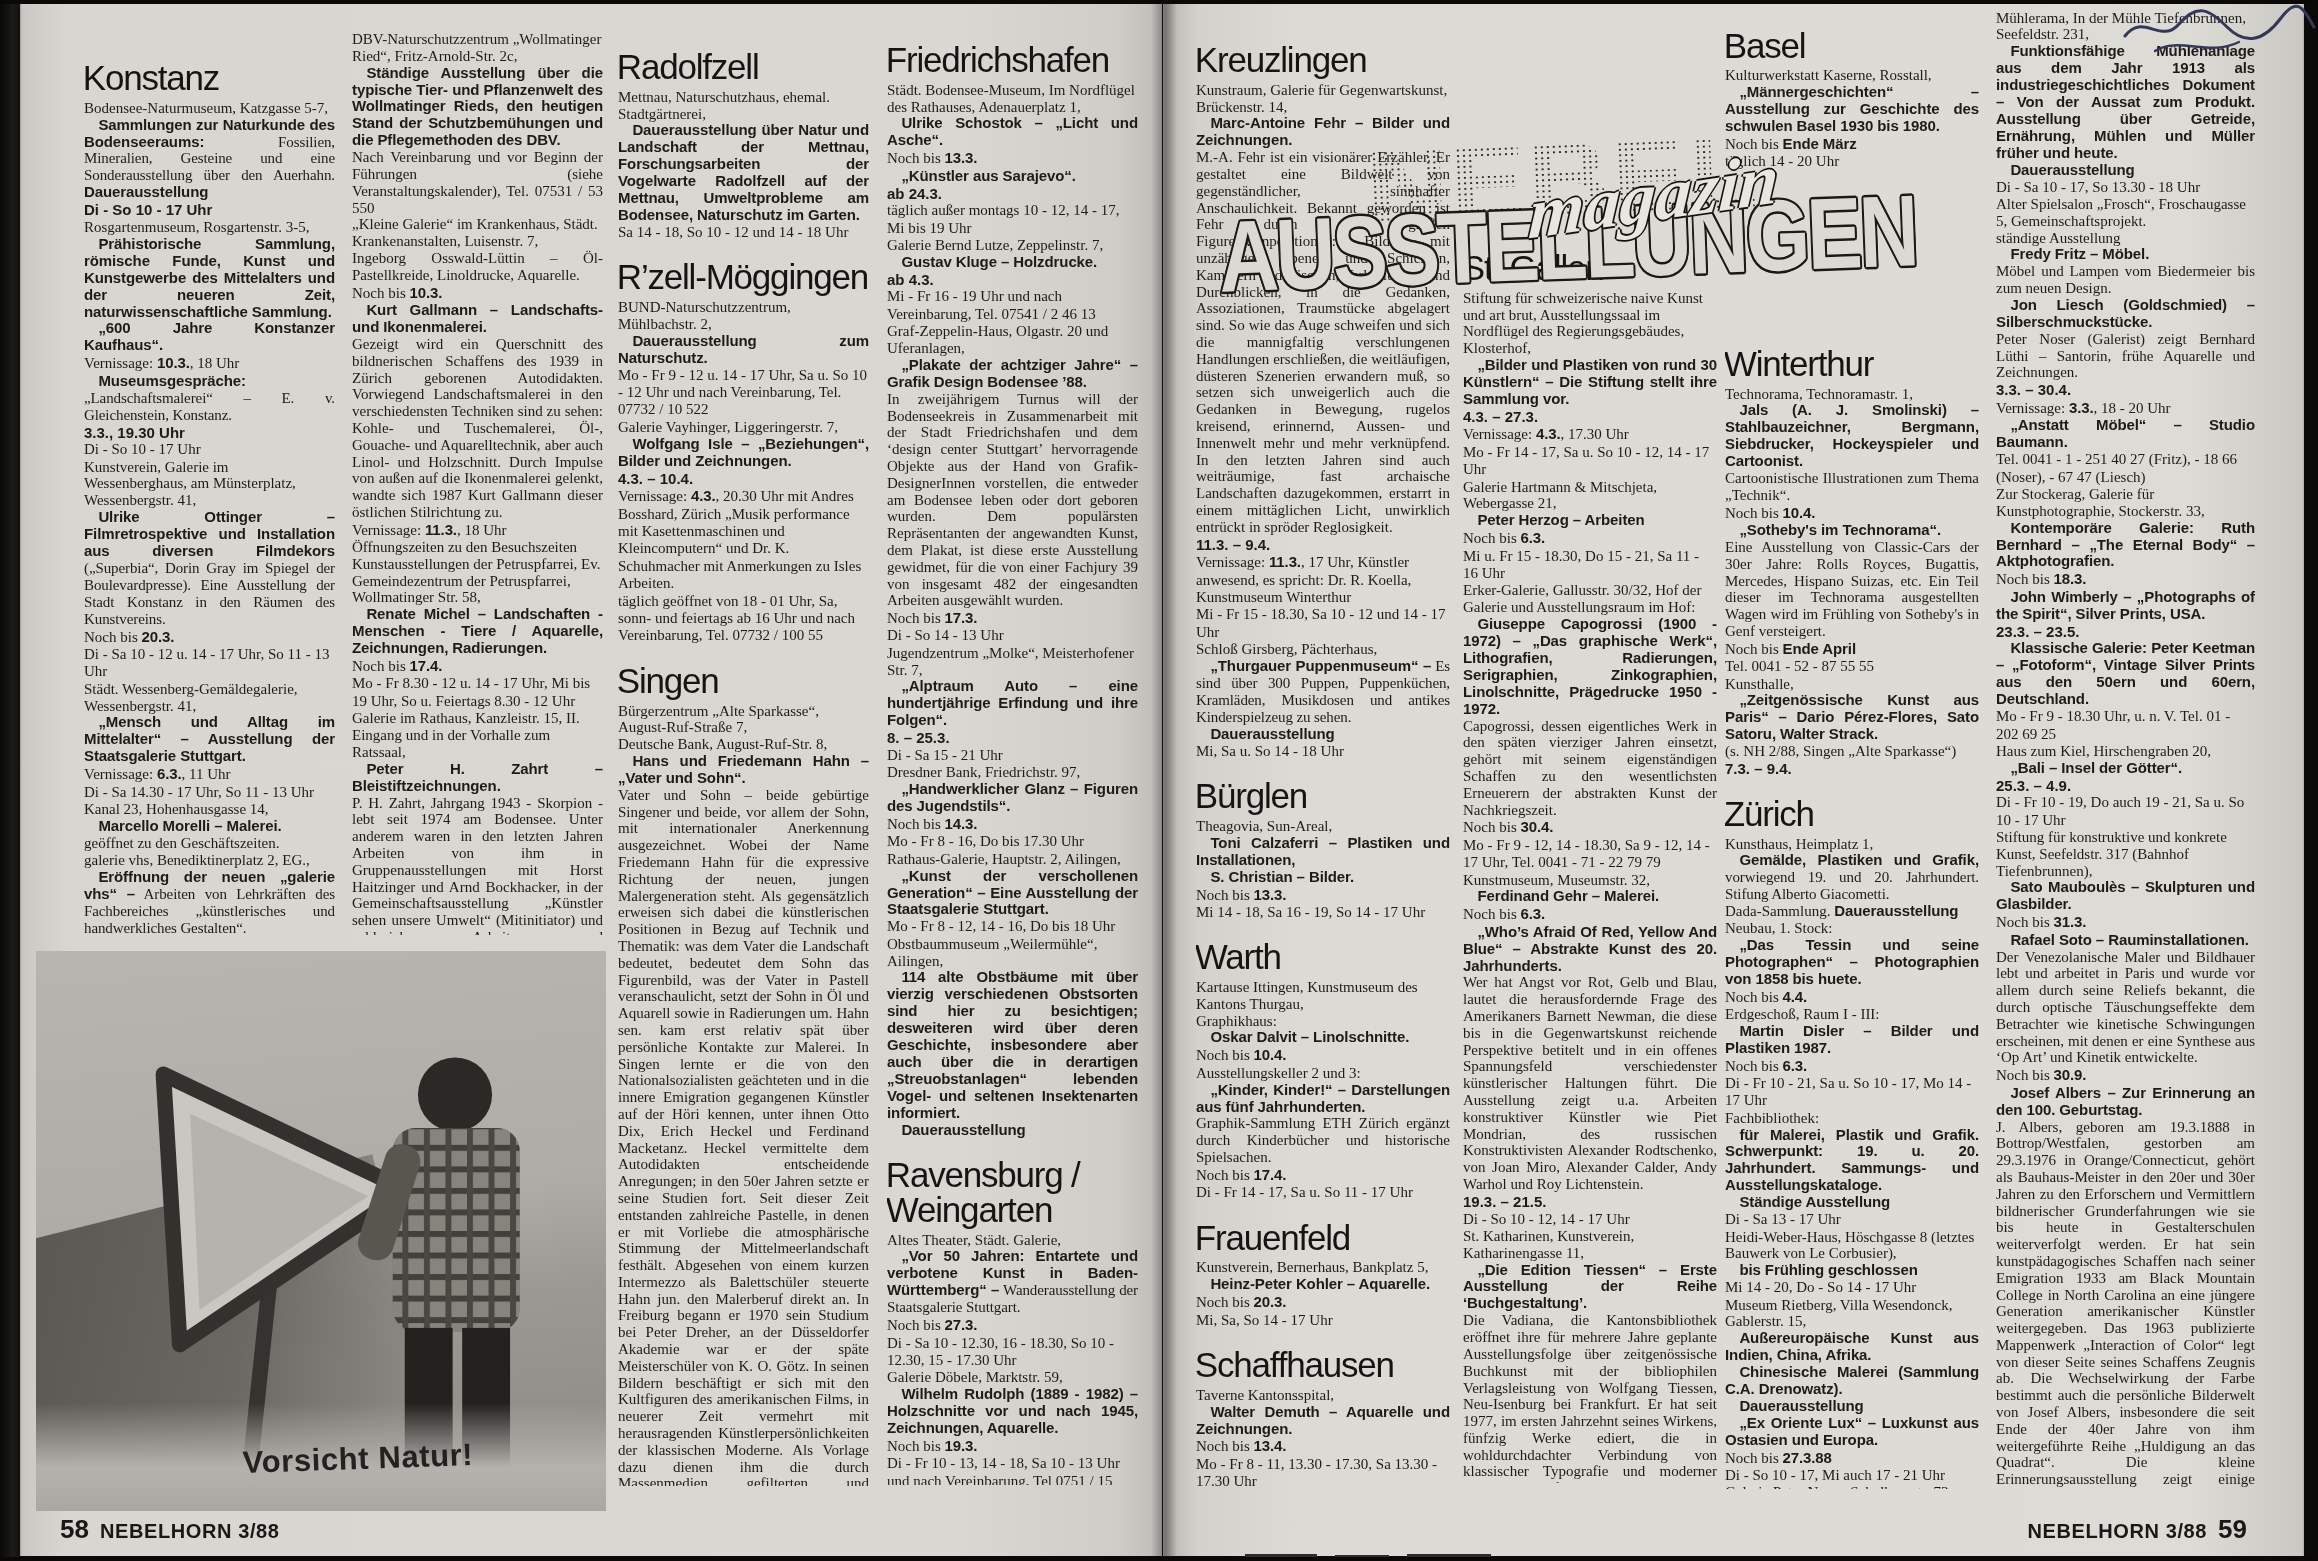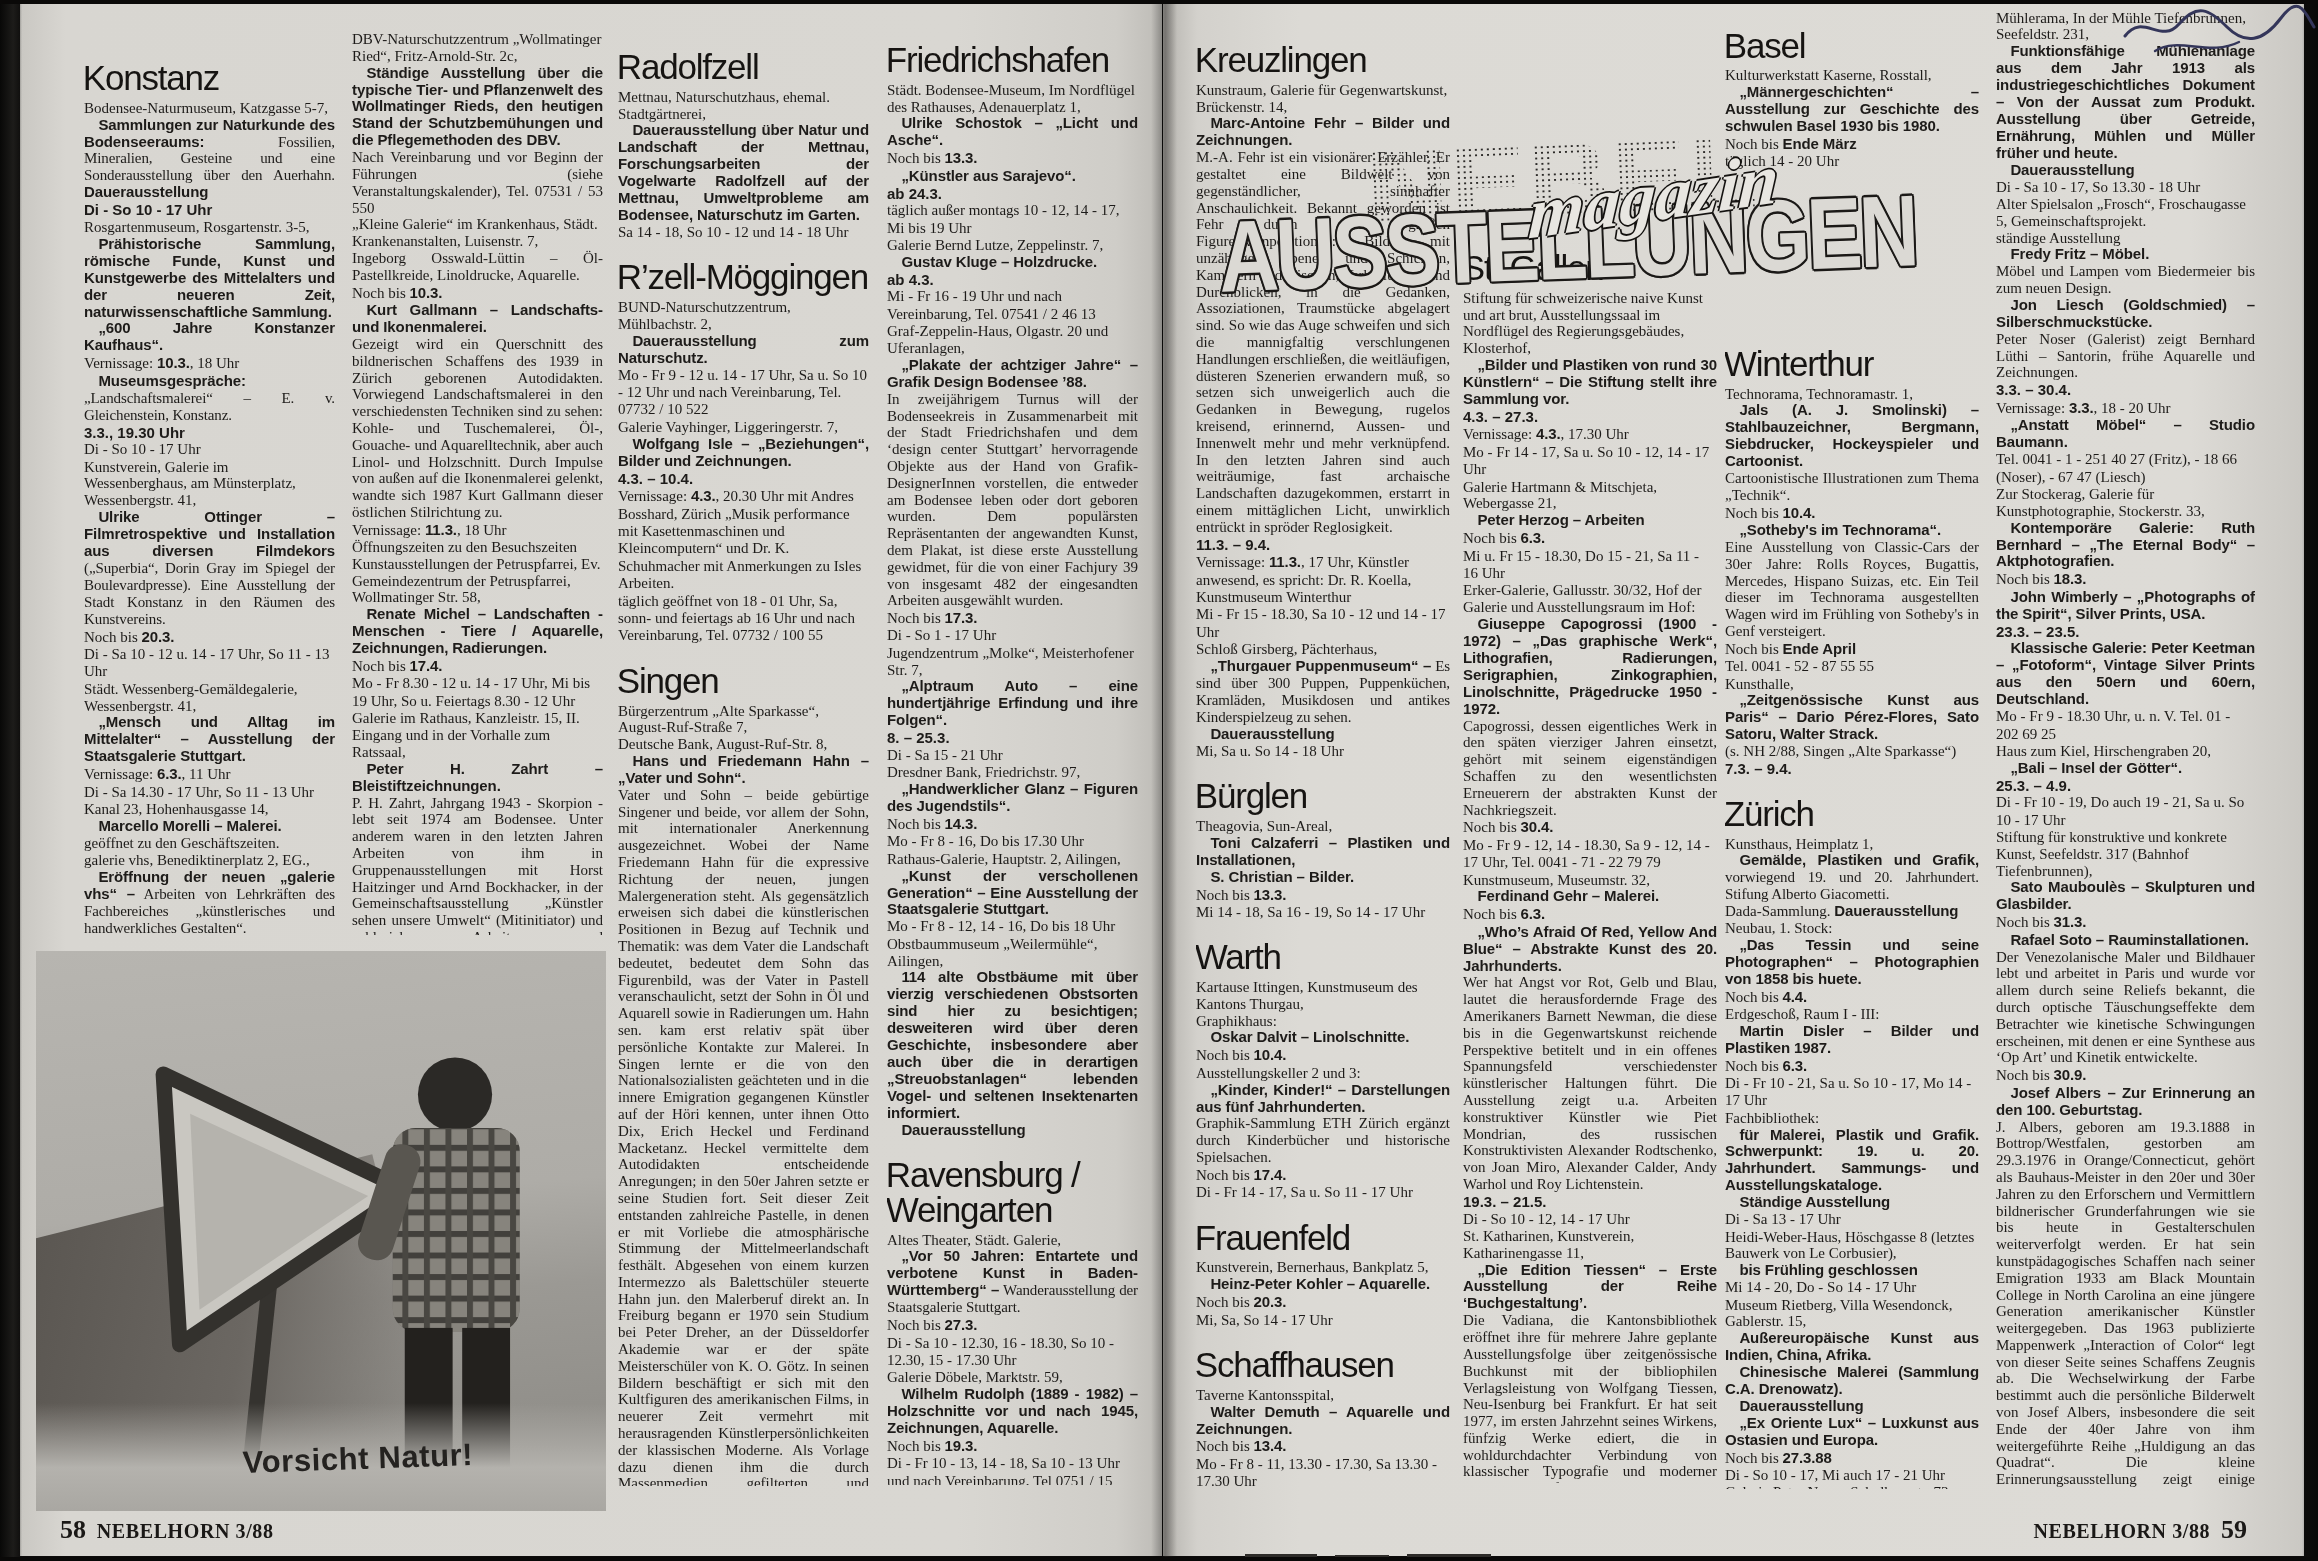--- a/index.html
+++ b/index.html
@@ -43,21 +43,21 @@
   #photo .ground{position:absolute;left:-36px;bottom:-24px;width:419px;height:335px;
          background:linear-gradient(115deg,#56524d 0%,#6b6762 55%,rgba(107,103,98,0) 100%);
          transform:rotate(-14deg);}
   #photo .gravel{position:absolute;left:0;bottom:0;width:100%;height:108px;
          background:linear-gradient(180deg,rgba(190,188,183,0) 0%,#b4b2ad 60%,#a9a7a2 100%);}
   #photo svg{position:absolute;left:0;top:0;}
   #photo .caption{position:absolute;left:50%;bottom:34px;transform:translateX(-34%) rotate(-2deg);
          font-family:"Liberation Sans",sans-serif;font-weight:700;font-size:31px;color:#242220;
          letter-spacing:0.6px;}
   
-  .footer{position:absolute;bottom:17px;font-family:Liberation Serif, serif;font-weight:700;color:#1a1816;z-index:6;margin-top:32px;}
+  .footer{position:absolute;bottom:17px;font-family:Liberation Sans, sans-serif;font-weight:700;color:#1a1816;z-index:6;margin-top:32px;}
   #footer-left{left:60px;}
   #footer-right{right:72px;text-align:right;}
   .footer .pnum{font-size:26px;letter-spacing:0;}
   .footer .mag{font-size:20px;letter-spacing:0.6px;margin:0 8.4px;}
   
   .edge-left{position:absolute;left:0;top:0;width:21.6px;height:100%;background:linear-gradient(90deg,#080807,#1d1c1a 60%,rgba(0,0,0,0));z-index:7;}
   .edge-right{position:absolute;right:0;top:0;width:17px;height:100%;background:linear-gradient(270deg,#080807,rgba(0,0,0,0));z-index:7;}
   .edge-top{position:absolute;left:0;top:0;width:100%;height:4.2px;background:#0a0908;z-index:7;}
   .edge-bottom{position:absolute;left:0;bottom:0;width:100%;height:4.8px;background:#0a0908;z-index:7;}
   #handwriting{position:absolute;left:2119px;top:0px;z-index:8;}
@@ -145,21 +145,21 @@
       <div class="b-date"><b>ab 24.3.</b></div>
       <div class="b-info"><span class="reg">täglich außer montags 10 - 12, 14 - 17, Mi bis 19 Uhr</span></div>
       <div class="b-venue"><span class="reg">Galerie Bernd Lutze, Zeppelinstr. 7,</span></div>
       <div class="b-entry"><b>Gustav Kluge – Holzdrucke.</b></div>
       <div class="b-date"><b>ab 4.3.</b></div>
       <div class="b-info"><span class="reg">Mi - Fr 16 - 19 Uhr und nach Vereinbarung, Tel. 07541 / 2 46 13</span></div>
       <div class="b-venue"><span class="reg">Graf-Zeppelin-Haus, Olgastr. 20 und Uferanlagen,</span></div>
       <div class="b-entry"><b>„Plakate der achtziger Jahre“ – Grafik Design Bodensee ’88.</b></div>
       <div class="b-body"><span class="reg">In zweijährigem Turnus will der Bodenseekreis in Zusammenarbeit mit der Stadt Friedrichshafen und dem ‘design center Stuttgart’ hervorragende Objekte aus der Hand von Grafik-DesignerInnen vorstellen, die entweder am Bodensee leben oder dort geboren wurden. Dem populärsten Repräsentanten der angewandten Kunst, dem Plakat, ist diese erste Ausstellung gewidmet, für die von einer Fachjury 39 von insgesamt 482 der eingesandten Arbeiten ausgewählt wurden.</span></div>
       <div class="b-info"><span class="reg">Noch bis </span><b>17.3.</b></div>
-      <div class="b-info"><span class="reg">Di - So 1 - 17 Uhr</span></div>
+      <div class="b-info"><span class="reg">Di - So 14 - 13 Uhr</span></div>
       <div class="b-venue"><span class="reg">Jugendzentrum „Molke“, Meisterhofener Str. 7,</span></div>
       <div class="b-entry"><b>„Alptraum Auto – eine hundertjährige Erfindung und ihre Folgen“.</b></div>
       <div class="b-date"><b>8. – 25.3.</b></div>
       <div class="b-info"><span class="reg">Di - Sa 15 - 21 Uhr</span></div>
       <div class="b-venue"><span class="reg">Dresdner Bank, Friedrichstr. 97,</span></div>
       <div class="b-entry"><b>„Handwerklicher Glanz – Figuren des Jugendstils“.</b></div>
       <div class="b-info"><span class="reg">Noch bis </span><b>14.3.</b></div>
       <div class="b-info"><span class="reg">Mo - Fr 8 - 16, Do bis 17.30 Uhr</span></div>
       <div class="b-venue"><span class="reg">Rathaus-Galerie, Hauptstr. 2, Ailingen,</span></div>
       <div class="b-entry"><b>„Kunst der verschollenen Generation“ – Eine Ausstellung der Staatsgalerie Stuttgart.</b></div>

